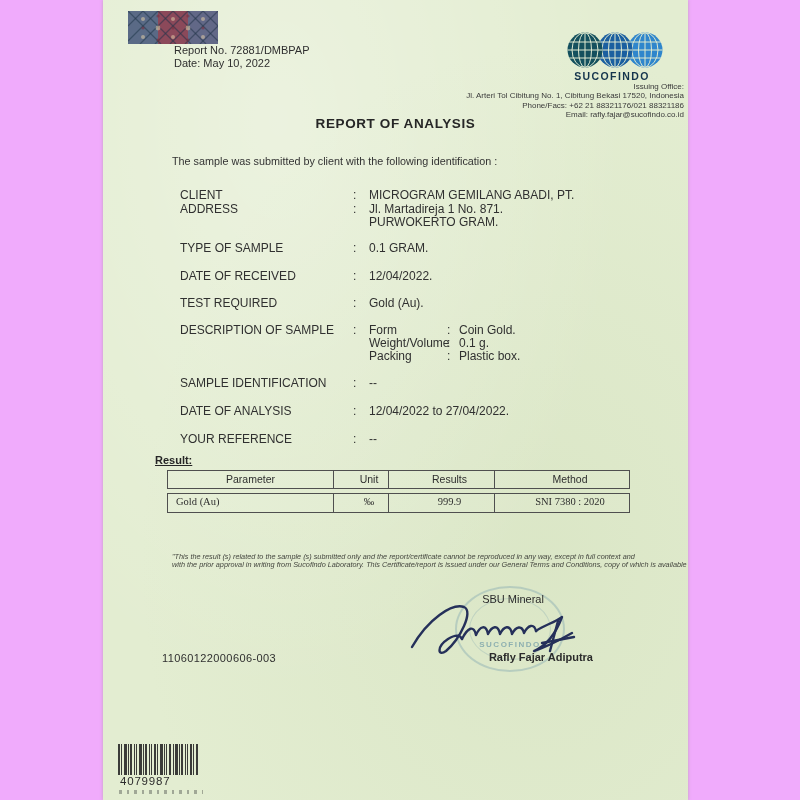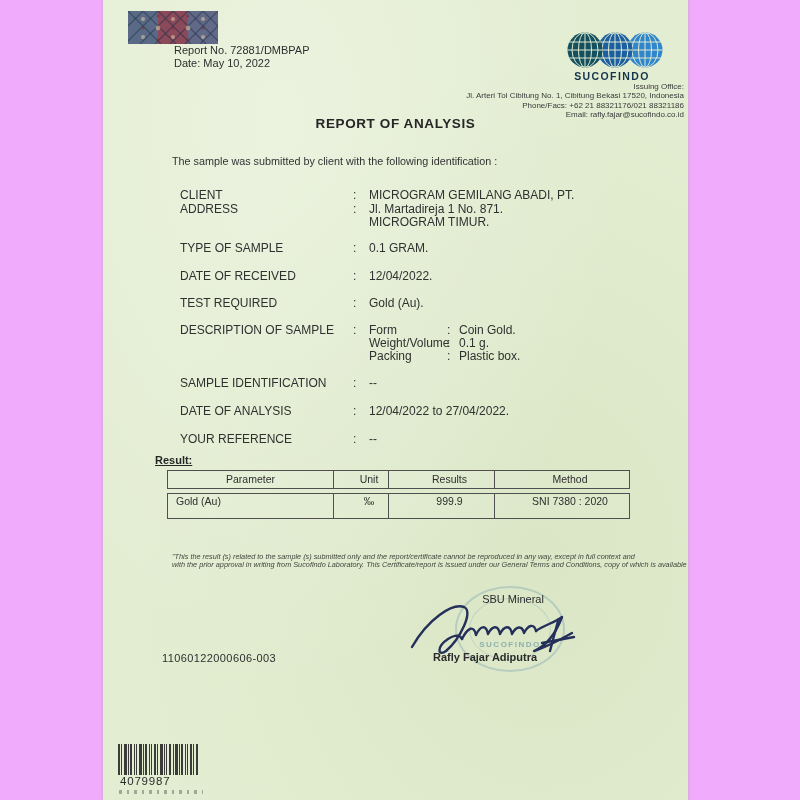--- a/index.html
+++ b/index.html
@@ -35,26 +35,26 @@
   .sub .slbl{position:absolute;left:258px;white-space:nowrap;}
   .sub .scolon{position:absolute;left:336px;}
   .sub .sval{position:absolute;left:348px;white-space:nowrap;}
   .result-h{left:52px;top:454px;font-size:11px;font-weight:bold;text-decoration:underline;color:#262626;}
   .tbl-row{left:64px;width:463px;display:flex;border:1px solid #4f4f4f;box-sizing:border-box;
     font-size:10.5px;color:#2e2e2e;background:rgba(255,255,255,.06);}
   .tbl-row .cell{box-sizing:border-box;text-align:center;overflow:hidden;white-space:nowrap;}
   .tbl-row .cell + .cell{border-left:1px solid #4f4f4f;padding-left:16px;}
   .c0{width:165px;} .c1{width:55px;} .c2{width:106px;} .c3{width:137px;flex:1;}
   .tbl-head{top:470px;height:19px;line-height:17px;justify-content:flex-end;}
-  .tbl-data{top:493px;height:26px;line-height:15px;}
+  .tbl-data{top:493px;height:20px;line-height:15px;font-family:Liberation Serif, serif;}
   .tbl-data .c0{text-align:left;padding-left:8px;}
   .footnote{left:69px;top:553px;font-size:7.3px;font-style:italic;line-height:8.3px;
     color:#44463f;white-space:nowrap;}
   .sig-division{left:330px;top:593px;width:160px;text-align:center;font-size:11px;font-weight:normal;color:#2b2b2b;z-index:3;}
-  .sig-name{left:330px;top:651px;width:160px;text-align:left;font-size:11px;font-weight:bold;color:#2b2b2b;z-index:3;}
+  .sig-name{left:330px;top:651px;width:160px;text-align:right;font-size:11px;font-weight:bold;color:#2b2b2b;z-index:3;}
   .stamp{left:352px;top:586px;width:106px;height:82px;border-radius:50%;
     border:2px solid rgba(85,135,165,.28);z-index:1;}
   .stamp-inner{position:absolute;left:12px;top:10px;right:12px;bottom:10px;border-radius:50%;
     border:1px solid rgba(85,135,165,.20);}
   .stamp-text{position:absolute;left:0;right:0;top:52px;text-align:center;font-size:8px;
     font-weight:bold;letter-spacing:1.5px;color:rgba(55,115,150,.48);}
   .sig-svg{left:303px;top:597px;z-index:2;}
   .doc-id{left:59px;top:652px;font-size:11px;letter-spacing:.4px;color:#2f2f2f;}
   .barcode{left:15px;top:744px;}
   .barcode-num{left:17px;top:775px;font-size:11.5px;letter-spacing:.8px;color:#2c2c2c;}
@@ -173,21 +173,21 @@
 
     <div class="abs frow" style="top:176px">
       <span class="lbl">CLIENT</span>
       <span class="colon">:</span>
       <span class="val">MICROGRAM GEMILANG ABADI, PT.</span>
     </div>
     <div class="abs frow" style="top:190px;height:26px">
       <span class="lbl">ADDRESS</span>
       <span class="colon">:</span>
       <span class="val">Jl. Martadireja 1 No. 871.</span>
-      <span class="val2">MICROGRAM TIMUR.</span>
+      <span class="val2">PURWOKERTO GRAM.</span>
     </div>
     <div class="abs frow" style="top:229px">
       <span class="lbl">TYPE OF SAMPLE</span>
       <span class="colon">:</span>
       <span class="val">0.1 GRAM.</span>
     </div>
     <div class="abs frow" style="top:257px">
       <span class="lbl">DATE OF RECEIVED</span>
       <span class="colon">:</span>
       <span class="val">12/04/2022.</span>

